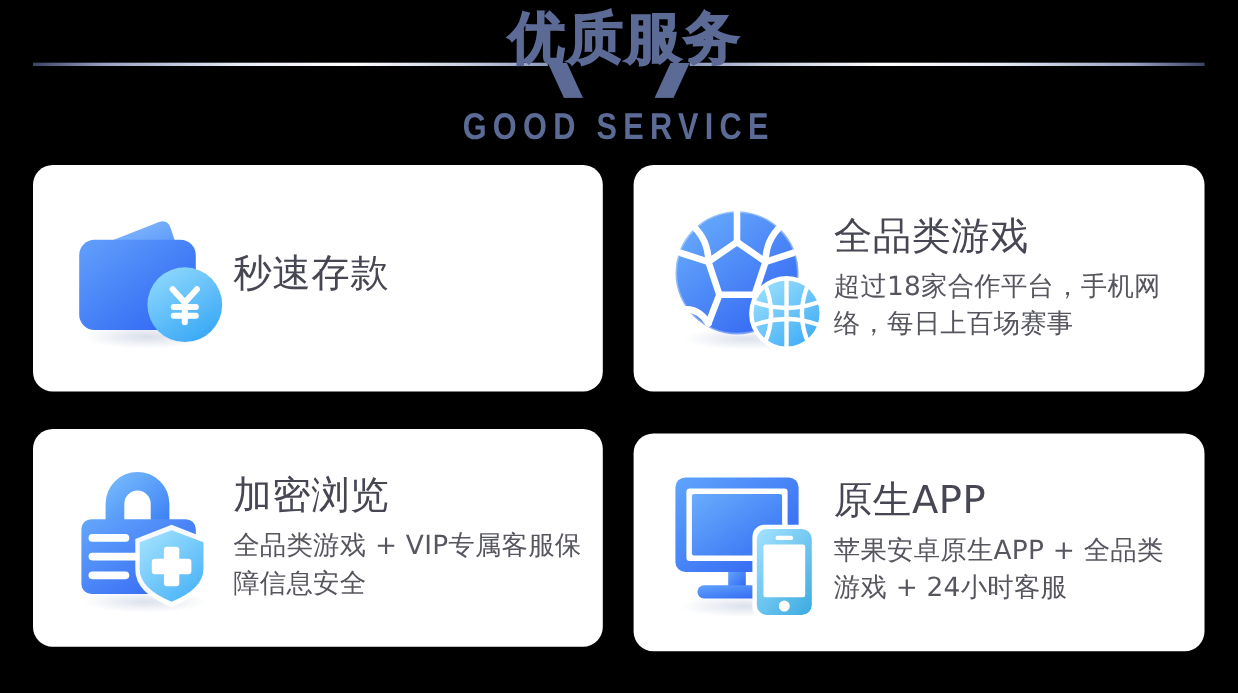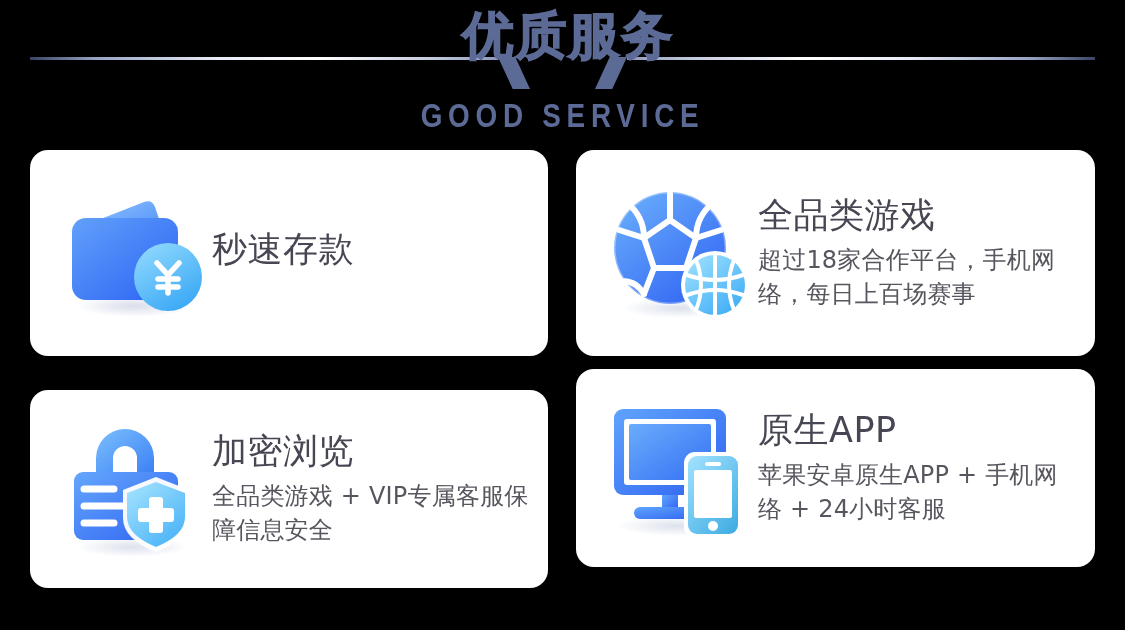--- a/index.html
+++ b/index.html
@@ -83,21 +83,21 @@
     position:absolute;
     background:#fff;
     border-radius:18px;
     display:flex;
     align-items:center;
     overflow:hidden;
   }
   .card-1 { left:30px;  top:150px; width:518px; height:206px; }
   .card-2 { left:576px; top:150px; width:519px; height:206px; }
   .card-3 { left:30px;  top:390px; width:518px; height:198px; }
-  .card-4 { left:576px; top:369px; width:519px; height:198px; }
+  .card-4 { left:576px; top:394px; width:519px; height:198px; }
 
   .icon-wrap {
     position:relative;
     flex:0 0 auto;
     width:150px; height:150px;
     margin-left:28px;
     display:flex;
     align-items:center;
     justify-content:center;
   }
@@ -305,17 +305,17 @@
         <rect x="30" y="114" width="72" height="12" rx="6" fill="url(#m-frame)"></rect>
         <rect x="80" y="59" width="58" height="86" rx="11" fill="#ffffff"></rect>
         <rect x="84" y="63" width="50" height="78" rx="9" fill="url(#p-body)"></rect>
         <rect x="90" y="77" width="38" height="48" rx="2" fill="#ffffff"></rect>
         <rect x="101" y="69" width="16" height="4" rx="2" fill="#ffffff"></rect>
         <circle cx="109" cy="133" r="5" fill="#ffffff"></circle>
       </svg>
     </div>
     <div class="text-wrap">
       <div class="card-title">原生APP</div>
-      <div class="card-desc">苹果安卓原生APP + 手机网络 + 24小时客服</div>
+      <div class="card-desc">苹果安卓原生APP + 全品类游戏 + 24小时客服</div>
     </div>
   </div>
 
 </div>
 
 </body></html>

